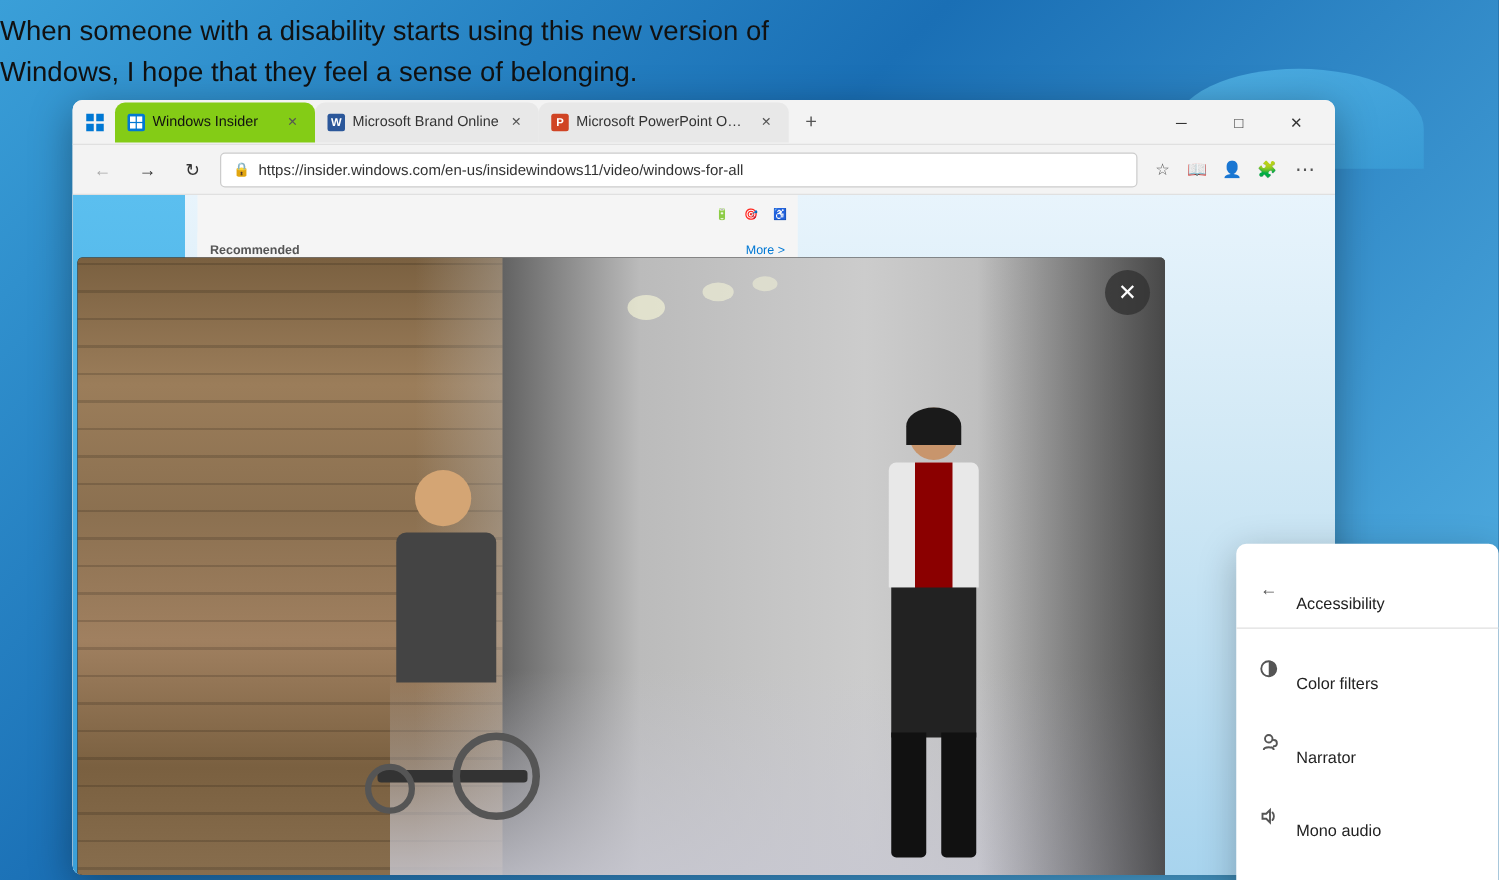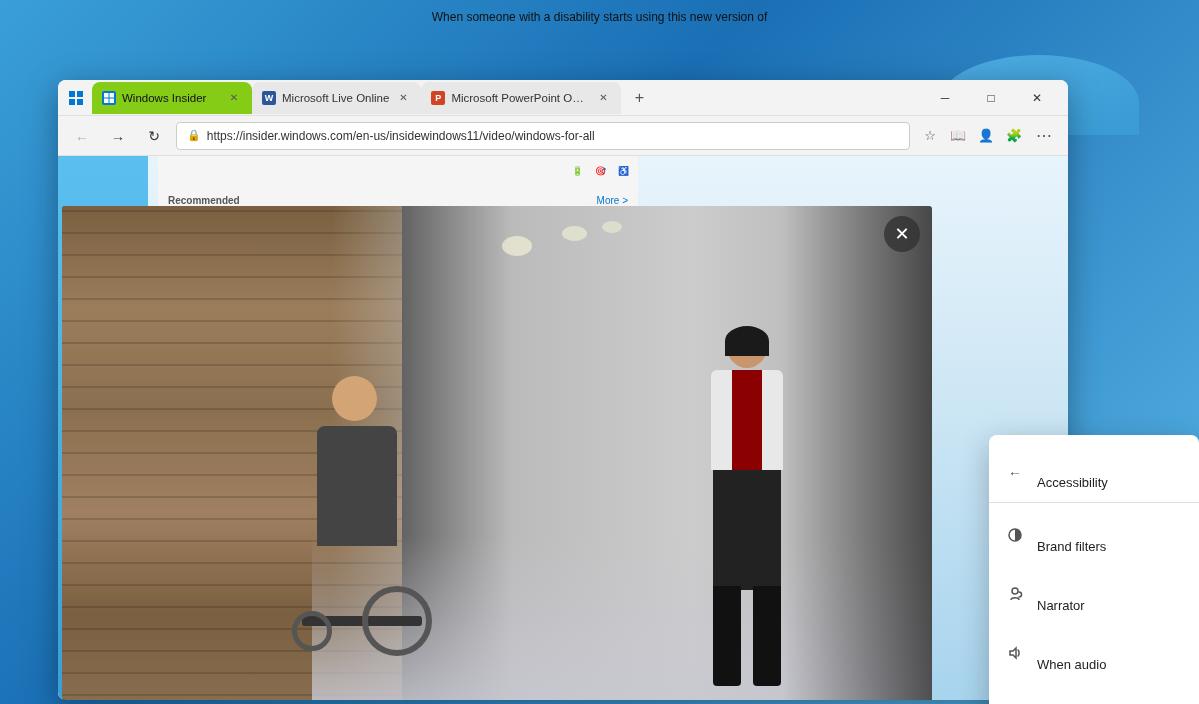--- a/index.html
+++ b/index.html
@@ -18,22 +18,22 @@
       inset: 0;
       background: linear-gradient(135deg, #3a9fd8 0%, #1a6fb5 40%, #5ab8e8 100%);
       z-index: 0;
     }
 
     
     .quote-text {
       position: absolute;
       top: 8px;
       left: 0; right: 0;
-      text-align: center;
-      font-size: 12px;
+      text-align: left;
+      font-size: 22px;
       color: #111;
       font-weight: 400;
       line-height: 1.5;
       z-index: 5;
     }
 
     
     .deco-shape {
       position: absolute;
       top: 55px;
@@ -410,20 +410,21 @@
     .favicon-ppt { background: #d04424; }
   </style>
 </head>
 <body>
 
 <div class="bg-outer"></div>
 <div class="deco-shape"></div>
 
 <div class="quote-text">
   <div>When someone with a disability starts using this new version of</div>
+  <div>Windows, I hope that they feel a sense of belonging.</div>
 </div>
 
 <div class="browser">
 
   <div class="browser-titlebar">
     <div class="win-icon">
       <svg width="16" height="16" viewBox="0 0 16 16" fill="none">
         <rect x="1" y="1" width="6" height="6" fill="#0078d4"></rect>
         <rect x="9" y="1" width="6" height="6" fill="#0078d4"></rect>
         <rect x="1" y="9" width="6" height="6" fill="#0078d4"></rect>
@@ -441,21 +442,21 @@
               <rect x="0" y="5.5" width="4.5" height="4.5"></rect>
               <rect x="5.5" y="5.5" width="4.5" height="4.5"></rect>
             </svg>
         </div>
         <span class="tab-title">Windows Insider</span>
         <div class="tab-close">✕</div>
       </div>
 
       <div class="tab">
         <div class="tab-favicon favicon-word" style="width:14px;height:14px;border-radius:2px;display:flex;align-items:center;justify-content:center;color:white;font-size:9px;font-weight:bold;">W</div>
-        <span class="tab-title">Microsoft Live Online</span>
+        <span class="tab-title">Microsoft Brand Online</span>
         <div class="tab-close">✕</div>
       </div>
 
       <div class="tab">
         <div class="tab-favicon favicon-ppt" style="width:14px;height:14px;border-radius:2px;display:flex;align-items:center;justify-content:center;color:white;font-size:9px;font-weight:bold;">P</div>
         <span class="tab-title">Microsoft PowerPoint Online</span>
         <div class="tab-close">✕</div>
       </div>
 
       <div class="tab-add">+</div>
@@ -614,42 +615,42 @@
   <div class="dropdown-divider"></div>
 
 
   <div class="dropdown-item">
     <div class="dropdown-icon">
       <svg width="16" height="16" viewBox="0 0 16 16" fill="none">
         <circle cx="8" cy="8" r="6" fill="none" stroke="#555" stroke-width="1.5"></circle>
         <path d="M8 2 A6 6 0 0 1 8 14" fill="#555"></path>
       </svg>
     </div>
-    <span class="dropdown-label">Brand filters</span>
+    <span class="dropdown-label">Color filters</span>
   </div>
 
   <div class="dropdown-item">
     <div class="dropdown-icon">
       <svg width="16" height="16" viewBox="0 0 16 16" fill="none" stroke="#555" stroke-width="1.5">
         <circle cx="8" cy="5" r="3"></circle>
         <path d="M4 14 C4 11 12 11 12 14"></path>
         <path d="M12 6 C13.5 6 14.5 7 14.5 8.5 C14.5 10 13.5 11 12 11" stroke-linecap="round"></path>
       </svg>
     </div>
     <span class="dropdown-label">Narrator</span>
   </div>
 
   <div class="dropdown-item">
     <div class="dropdown-icon">
       <svg width="16" height="16" viewBox="0 0 16 16" fill="none" stroke="#555" stroke-width="1.5">
         <path d="M3 6 L3 10 L6 10 L9 13 L9 3 L6 6 Z"></path>
         <path d="M11 5 C12.5 6.5 12.5 9.5 11 11" stroke-linecap="round"></path>
       </svg>
     </div>
-    <span class="dropdown-label">When audio</span>
+    <span class="dropdown-label">Mono audio</span>
   </div>
 
   <div class="dropdown-item">
     <div class="dropdown-icon">
       <svg width="16" height="16" viewBox="0 0 16 16" fill="none" stroke="#555" stroke-width="1.5">
         <rect x="1" y="4" width="14" height="9" rx="2"></rect>
         <line x1="4" y1="8" x2="12" y2="8"></line>
         <line x1="4" y1="10.5" x2="9" y2="10.5"></line>
       </svg>
     </div>

